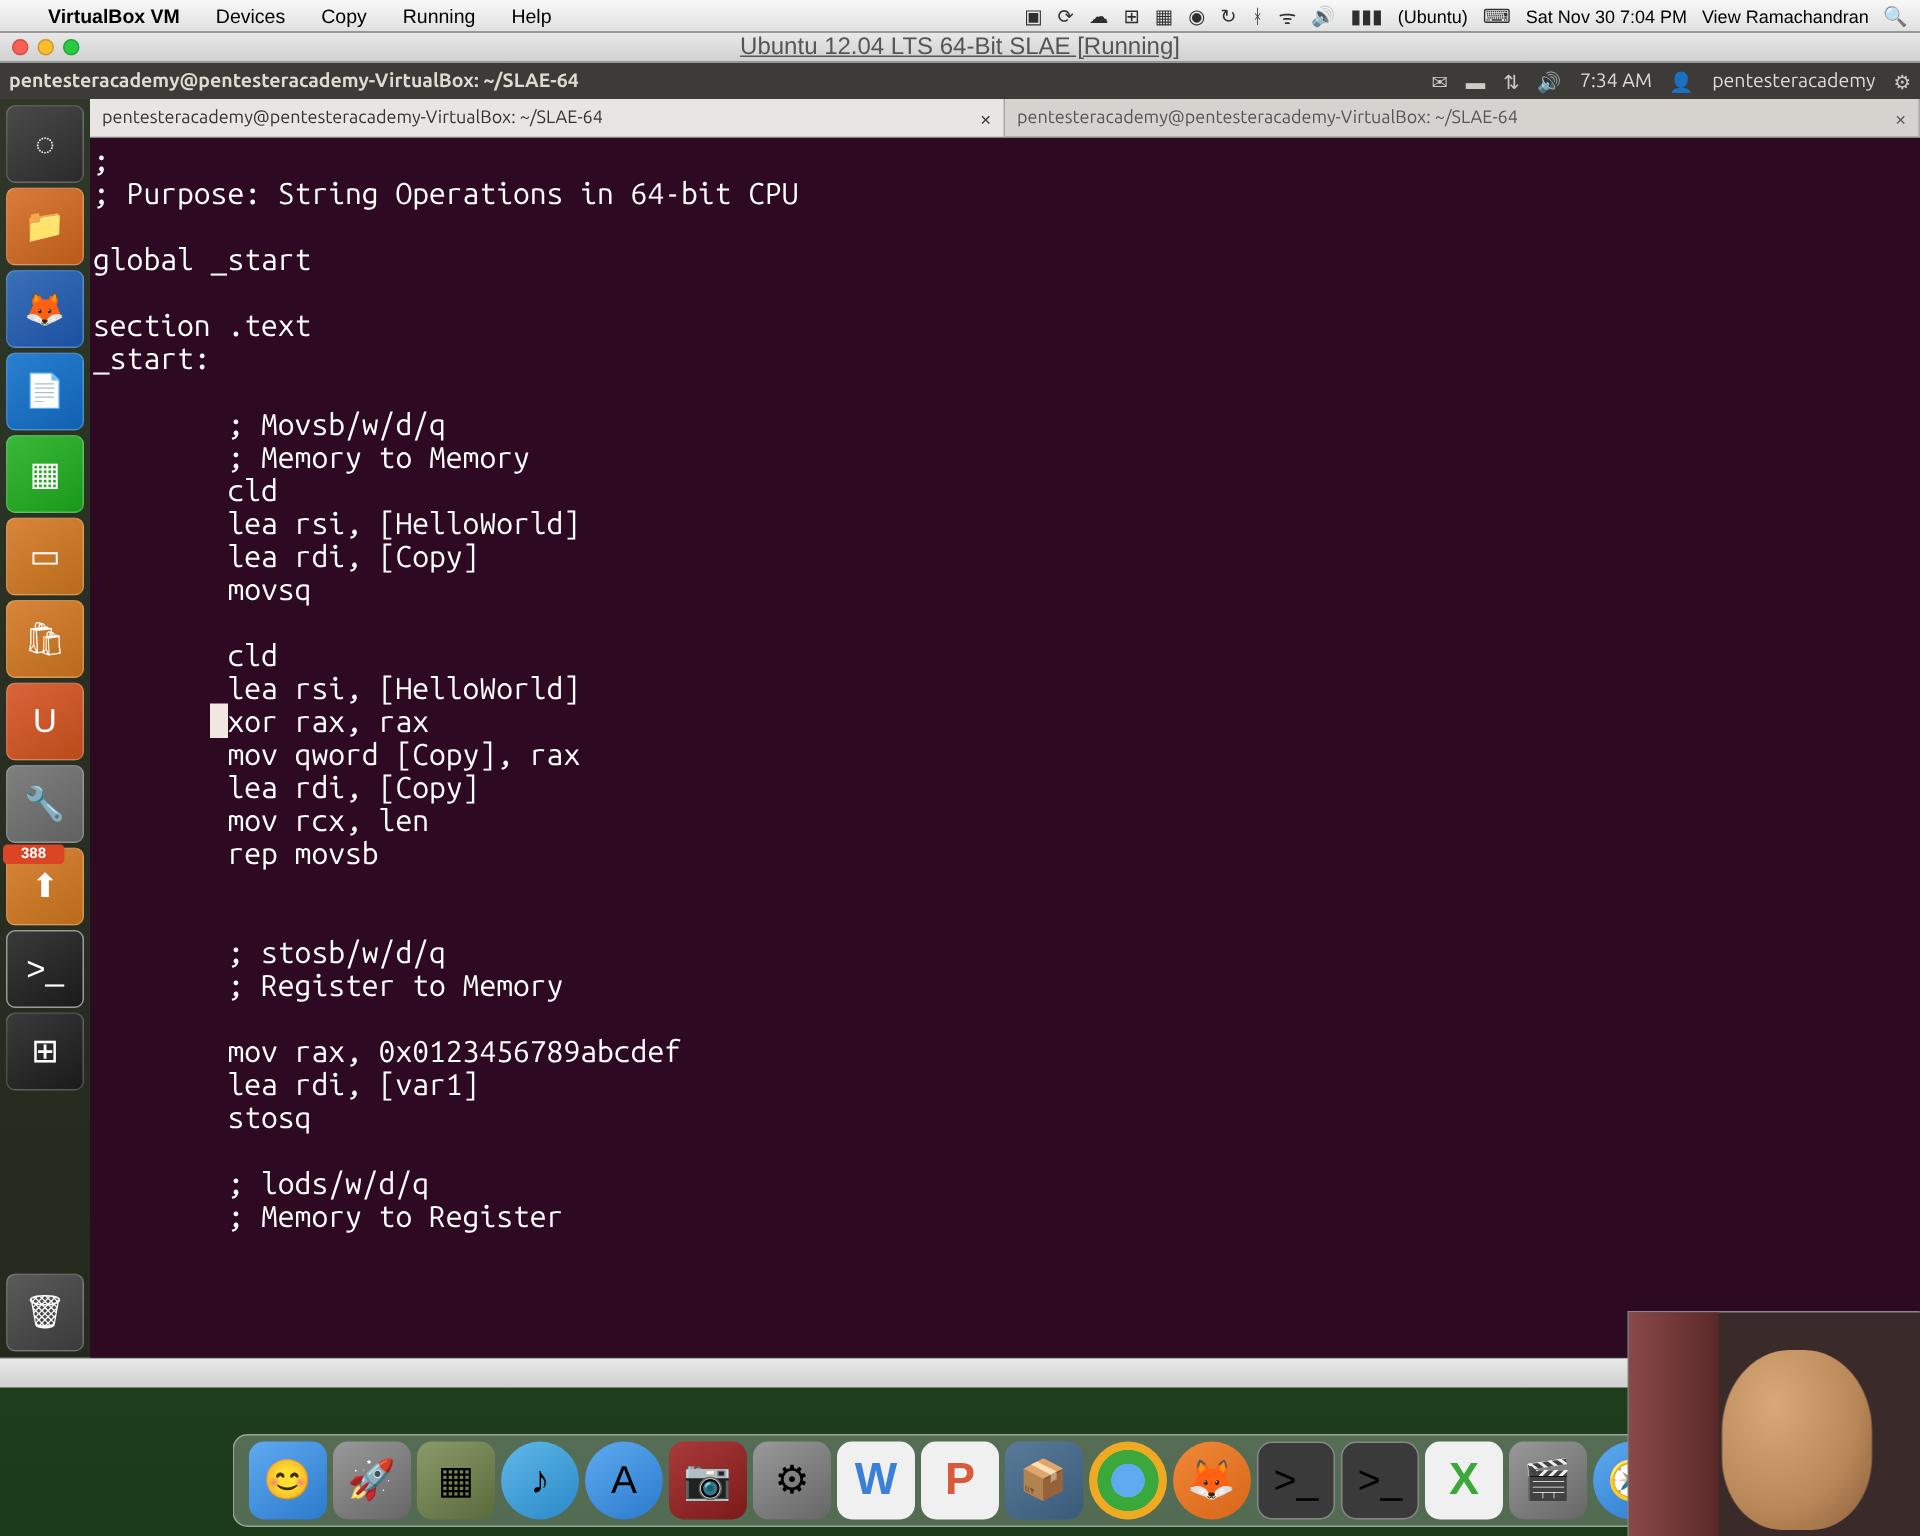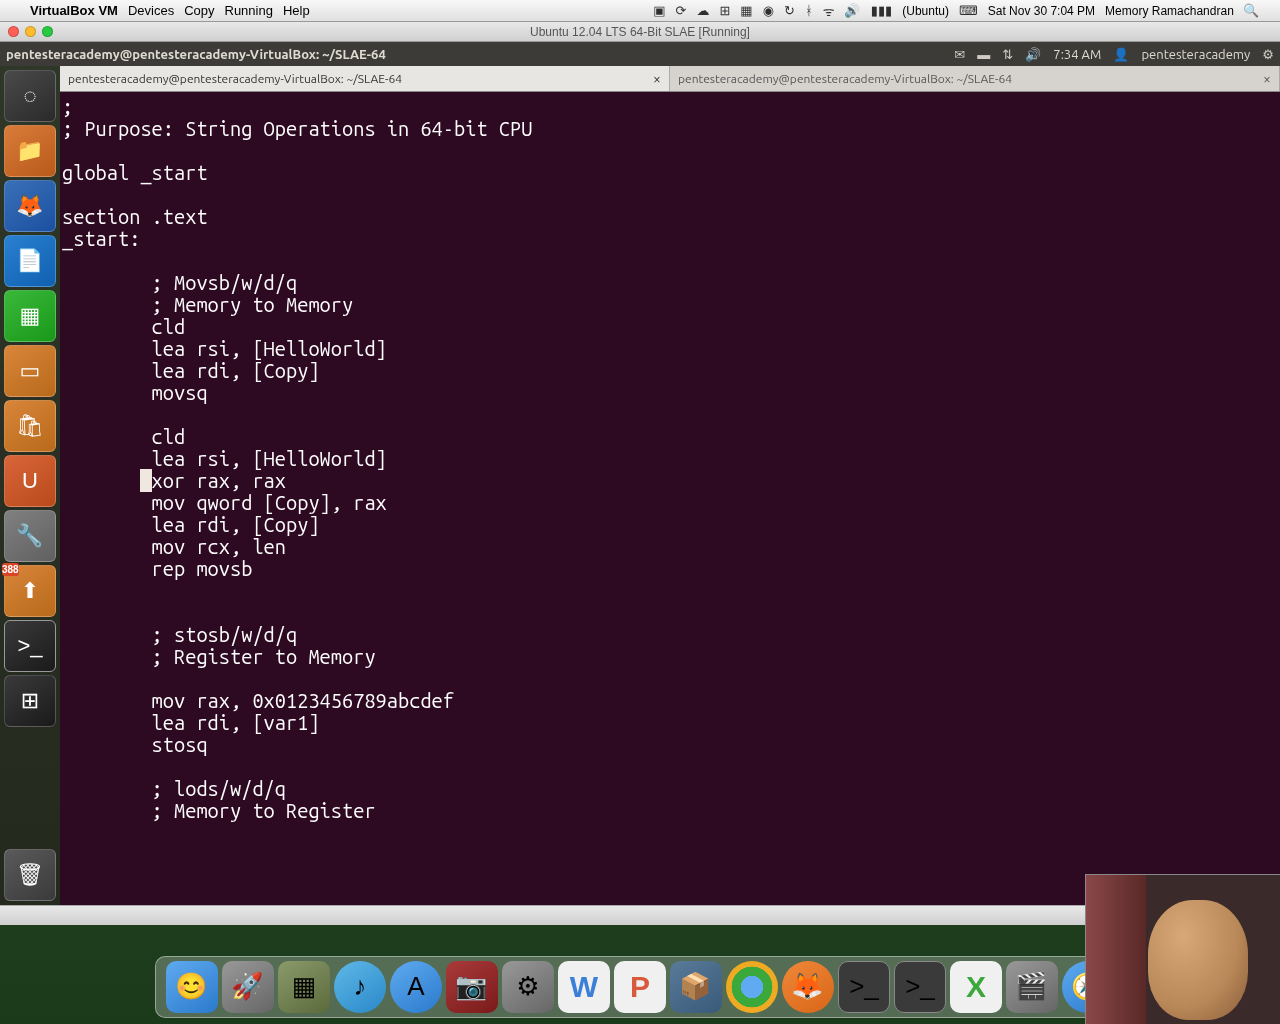--- a/index.html
+++ b/index.html
@@ -1,34 +1,34 @@
 <!DOCTYPE html>
 <html><head>
 <meta charset="utf-8">
 <style>
 * { margin: 0; padding: 0; box-sizing: border-box; }
 body { font-family: "Lucida Grande", sans-serif; width: 1280px; height: 1024px; overflow: hidden; background: linear-gradient(180deg, #3a5f3a 0%, #2a4a2a 50%, #1a3a1a 100%); position: relative; }
-.mac-menubar { height: 22px; background: linear-gradient(180deg, #f8f8f8, #e0e0e0); display: flex; align-items: center; padding: 0 20px; font-size: 13px; border-bottom: 1px solid #999; gap: 10px; text-align: right; }
+.mac-menubar { height: 22px; background: linear-gradient(180deg, #f8f8f8, #e0e0e0); display: flex; align-items: center; padding: 0 8px; font-size: 13px; border-bottom: 1px solid #999; gap: 24px; text-align: right; }
 .mac-menubar .apple { font-size: 14px; }
 .mac-menubar .bold { font-weight: bold; }
 .mac-menubar .right { margin-left: auto; display: flex; gap: 10px; align-items: center; font-size: 12px; }
 .mac-menubar .icon { font-size: 13px; opacity: 0.8; }
-.vm-titlebar { height: 20px; background: linear-gradient(180deg, #e8e8e8, #d0d0d0); display: flex; align-items: center; justify-content: center; font-size: 12px; color: #555; border-bottom: 1px solid #999; position: relative; }
+.vm-titlebar { height: 20px; background: linear-gradient(180deg, #e8e8e8, #d0d0d0); display: flex; align-items: center; justify-content: center; font-size: 16px; color: #555; border-bottom: 1px solid #999; position: relative; text-decoration: underline; }
 .traffic-lights { position: absolute; left: 8px; display: flex; gap: 6px; }
 .tl { width: 11px; height: 11px; border-radius: 50%; border: 1px solid rgba(0,0,0,0.2); }
 .red { background: #ff5f57; } .yellow { background: #ffbd2e; } .green { background: #28ca42; }
 .ubuntu-panel { height: 24px; background: #3c3b37; color: #dfdbd2; display: flex; align-items: center; font-size: 13px; padding: 0 6px; font-family: "Ubuntu", sans-serif; }
 .ubuntu-panel .left { font-weight: bold; }
 .ubuntu-panel .right { margin-left: auto; display: flex; gap: 12px; align-items: center; }
 .ubuntu-panel .icon { font-size: 13px; opacity: 0.9; }
 .ubuntu-body { display: flex; height: 839px; }
 .unity-launcher { width: 60px; background: rgba(40,30,30,0.6); display: flex; flex-direction: column; padding: 4px; gap: 3px; }
 .launcher-icon { width: 52px; height: 52px; border-radius: 6px; display: flex; align-items: center; justify-content: center; font-size: 22px; color: white; border: 1px solid rgba(255,255,255,0.2); position: relative; }
 .dash { background: linear-gradient(145deg, #4a4a4a, #2a2a2a); } .files { background: linear-gradient(145deg,#d97c3a,#b85a1a); } .ff { background: linear-gradient(145deg,#3a70b8,#1a50a0); } .writer { background: linear-gradient(145deg,#2a80d0,#1060b0); } .calc { background: linear-gradient(145deg,#3ab83a,#1a981a); } .impress { background: linear-gradient(145deg,#d9853a,#b86a1a); } .soft { background: linear-gradient(145deg,#d9853a,#b86a1a); } .uone { background: linear-gradient(145deg,#d9653a,#b84a1a); } .settings { background: linear-gradient(145deg,#808080,#606060); } .update { background: linear-gradient(145deg,#d9853a,#b86a1a); } .terminal { background: linear-gradient(145deg,#3a3a3a,#1a1a1a); border: 1px solid #999; } .wksp { background: linear-gradient(145deg,#3a3a3a,#1a1a1a); } .trash { background: linear-gradient(145deg,#5a5a5a,#3a3a3a); margin-top: auto; }
-.badge { position: absolute; top: -3px; left: -3px; background: #da4526; color: white; font-size: 10px; padding: 1px 0; border-radius: 3px; font-weight: bold; }
+.badge { position: absolute; top: -3px; left: -3px; background: #da4526; color: white; font-size: 10px; padding: 1px 12px; border-radius: 3px; font-weight: bold; }
 .editor-area { flex: 1; display: flex; flex-direction: column; background: #2d0a22; }
 .tabs { height: 26px; background: #d6d3cf; display: flex; border-bottom: 1px solid #888; }
 .tab { flex: 1; display: flex; align-items: center; padding: 0 8px; font-size: 12px; color: #555; border-right: 1px solid #aaa; justify-content: space-between; font-family: "Ubuntu", sans-serif; }
 .tab.active { background: #e8e6e3; color: #333; }
 .tab-close { font-size: 14px; cursor: pointer; }
 .editor { flex: 1; padding: 4px 2px; font-family: "Ubuntu Mono", "Consolas", monospace; font-size: 20px; line-height: 22px; color: #ffffff; white-space: pre; overflow: hidden; position: relative; }
 .editor .cursor { background: #f0e8e0; color: #2d0a22; }
 .status-line { height: 22px; background: #2d0a22; color: #ddd; font-family: "Ubuntu Mono", monospace; font-size: 18px; text-align: right; padding-right: 18px; }
 .vm-statusbar { height: 20px; background: linear-gradient(180deg,#e8e8e8,#d0d0d0); display: flex; align-items: center; justify-content: flex-end; gap: 6px; padding: 0 8px; font-size: 11px; border-top: 1px solid #aaa; }
 .dock-area { position: absolute; bottom: 0; left: 0; right: 0; height: 75px; display: flex; align-items: center; justify-content: center; }
@@ -57,21 +57,21 @@
     <span class="icon">▦</span>
     <span class="icon">◉</span>
     <span class="icon">↻</span>
     <span class="icon">ᚼ</span>
     <span class="icon">ᯤ</span>
     <span class="icon">🔊</span>
     <span class="icon">▮▮▮</span>
     <span>(Ubuntu)</span>
     <span class="icon">⌨</span>
     <span>Sat Nov 30  7:04 PM</span>
-    <span>Memory Ramachandran</span>
+    <span>View Ramachandran</span>
     <span class="icon">🔍</span>
   </div>
 </div>
 
 <div class="vm-titlebar">
   <div class="traffic-lights">
     <div class="tl red"></div>
     <div class="tl yellow"></div>
     <div class="tl green"></div>
   </div>

